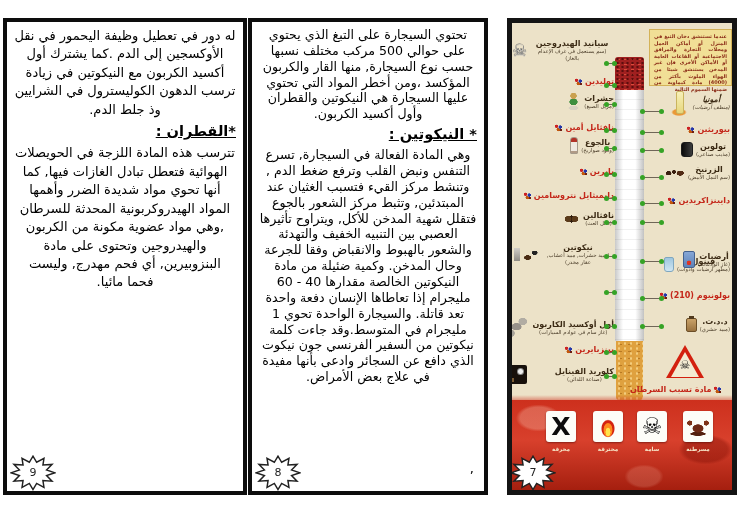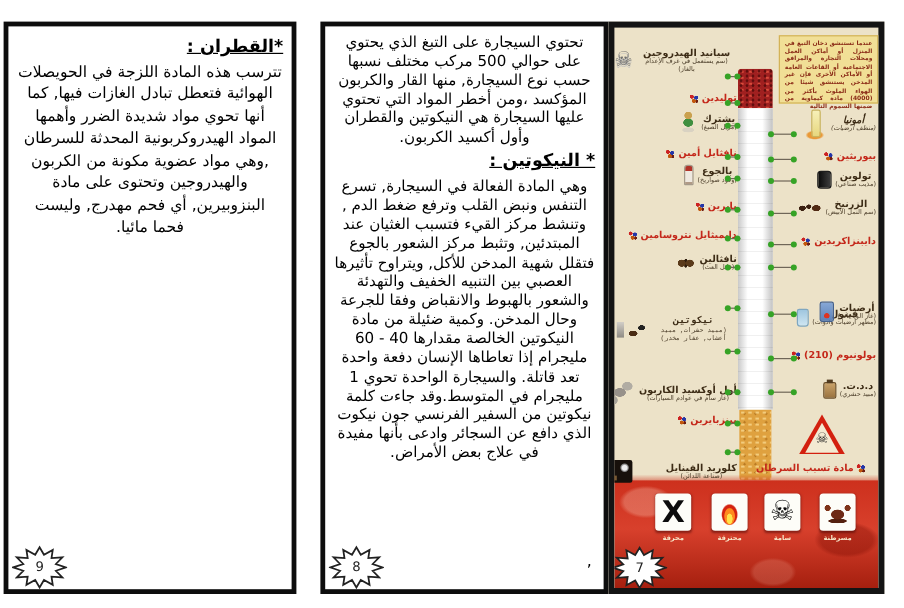--- a/index.html
+++ b/index.html
@@ -5,21 +5,21 @@
   html,body{margin:0;padding:0;}
   body{width:753px;height:507px;background:#ffffff;overflow:hidden;position:relative;
        font-family:"DejaVu Sans",sans-serif;}
   .stage{position:absolute;inset:0;}
 
   
   .panel{position:absolute;top:18px;height:477px;background:#fff;border:4px solid #0d0d0d;
          box-sizing:border-box;}
   .panel.textpanel{padding:5px 7px 4px 7px;direction:rtl;text-align:center;color:#000;}
   #panel9{left:3px;width:244px;font-size:13.0px;line-height:1.42;}
-  #panel8{left:267px;width:240px;font-size:12.6px;line-height:1.26;}
+  #panel8{left:248px;width:240px;font-size:12.6px;line-height:1.26;}
   .heading{font-weight:bold;text-decoration:underline;text-align:right;
            font-size:14.6px;margin:3px 0 3px 0;line-height:1.3;}
   .para{margin:0 0 2px 0;}
 
   
   .badge{position:absolute;left:3px;bottom:-1px;width:46px;height:38px;}
   .badge svg{position:absolute;inset:0;}
   .badge .num{position:absolute;inset:0;text-align:center;line-height:38px;
               font-size:11px;color:#222;}
   .straymark{position:absolute;right:10px;bottom:14px;font-size:13px;}
@@ -151,20 +151,21 @@
       radial-gradient(circle 3.5px at 82% 28%, #7e3319 0 68%, transparent 78%),
       radial-gradient(ellipse 12px 3px at 50% 88%, #54200f 0 58%, transparent 70%);}
   #panel7 .badge{left:-2px;bottom:-2px;}
 </style>
 </head>
 <body>
 
 <div class="stage">
 
   <div class="panel textpanel" id="panel9">
+    <div class="para">له دور في تعطيل وظيفة اليحمور في نقل الأوكسجين إلى الدم .كما يشترك أول أكسيد الكربون مع النيكوتين في زيادة ترسب الدهون الكوليسترول في الشرايين وذ جلط الدم.</div>
     <div class="heading">*القطران :</div>
     <div class="para">تترسب هذه المادة اللزجة في الحويصلات الهوائية فتعطل تبادل الغازات فيها, كما أنها تحوي مواد شديدة الضرر وأهمها المواد الهيدروكربونية المحدثة للسرطان ,وهي مواد عضوية مكونة من الكربون والهيدروجين وتحتوى على مادة البنزوبيرين, أي فحم مهدرج, وليست فحما مائيا.</div>
     <div class="badge">
       <svg viewBox="0 0 44 38">
         <polygon points="43,18 35,20.7 40.2,26 31.5,25.4 32.5,31.9 25.5,28.1 22,34 18.5,28.1 11.5,31.9 12.5,25.4 3.8,26 9,20.7 1,18 9,15.3 3.8,10 12.5,10.6 11.5,4.1 18.5,7.9 22,2 25.5,7.9 32.5,4.1 31.5,10.6 40.2,10 35,15.3" fill="#ffffff" stroke="#222222" stroke-width="1.4"></polygon>
       </svg>
       <span class="num">9</span>
     </div>
   </div>
 
@@ -240,21 +241,21 @@
         <div class="toxin tleft" style="top: 54px;">
           <div class="tcol">
             <div class="tname red">توليدين<span class="cmark"></span></div>
           </div>
         </div>
         <div class="cline" style="top: 62px; left: 95px; width: 10px;"></div>
         <div class="gdot" style="top: 60px; left: 100px;"></div>
         <div class="gdot" style="top: 60px; left: 92px;"></div>
         <div class="toxin tleft" style="top: 70px;">
           <div class="tcol">
-            <div class="tname">يشترك</div>
+            <div class="tname">حشرات</div>
             <div class="tsub">(مزيل الصبغ)</div>
           </div>
           <span class="bicon icon-painter"></span>
         </div>
         <div class="cline" style="top: 81px; left: 95px; width: 10px;"></div>
         <div class="gdot" style="top: 79px; left: 100px;"></div>
         <div class="gdot" style="top: 79px; left: 92px;"></div>
         <div class="toxin tleft" style="top: 100px;">
           <div class="tcol">
             <div class="tname red">نافثايل أمين<span class="cmark"></span></div>
@@ -292,21 +293,21 @@
         <div class="toxin tleft" style="top: 188px;">
           <div class="tcol">
             <div class="tname">نافثالين</div>
             <div class="tsub">(قاتل العث)</div>
           </div>
           <span class="bicon icon-moth"></span>
         </div>
         <div class="cline" style="top: 199px; left: 95px; width: 10px;"></div>
         <div class="gdot" style="top: 197px; left: 100px;"></div>
         <div class="gdot" style="top: 197px; left: 92px;"></div>
-        <div class="toxin tleft" style="top: 240px; font-family: Liberation Mono, monospace;">
+        <div class="toxin tleft" style="top: 220px;">
           <div class="tcol">
             <div class="tname">نيكوتين</div>
             <div class="tsub">(مبيد حشرات, مبيد أعشاب, عقار مخدر)</div>
           </div>
           <span class="bicon icon-pesticides"></span>
         </div>
         <div class="cline" style="top: 233px; left: 95px; width: 10px;"></div>
         <div class="gdot" style="top: 231px; left: 100px;"></div>
         <div class="gdot" style="top: 231px; left: 92px;"></div>
         <div class="cline" style="top: 269px; left: 95px; width: 10px;"></div>
@@ -323,21 +324,21 @@
         <div class="gdot" style="top: 301px; left: 100px;"></div>
         <div class="gdot" style="top: 301px; left: 92px;"></div>
         <div class="toxin tleft" style="top: 322px;">
           <div class="tcol">
             <div class="tname red">بينزبايرين<span class="cmark"></span></div>
           </div>
         </div>
         <div class="cline" style="top: 329px; left: 95px; width: 10px;"></div>
         <div class="gdot" style="top: 327px; left: 100px;"></div>
         <div class="gdot" style="top: 327px; left: 92px;"></div>
-        <div class="toxin tleft" style="top: 360px; gap: 28px;">
+        <div class="toxin tleft" style="top: 342px; gap: 28px;">
           <div class="tcol">
             <div class="tname">كلوريد الفينايل</div>
             <div class="tsub">(صناعة اللدائن)</div>
           </div>
           <span class="bicon icon-photo"></span>
         </div>
         <div class="cline" style="top: 353px; left: 95px; width: 10px;"></div>
         <div class="gdot" style="top: 351px; left: 100px;"></div>
         <div class="gdot" style="top: 351px; left: 92px;"></div>
         <div class="toxin tright" style="top: 66px; font-style: italic;">

